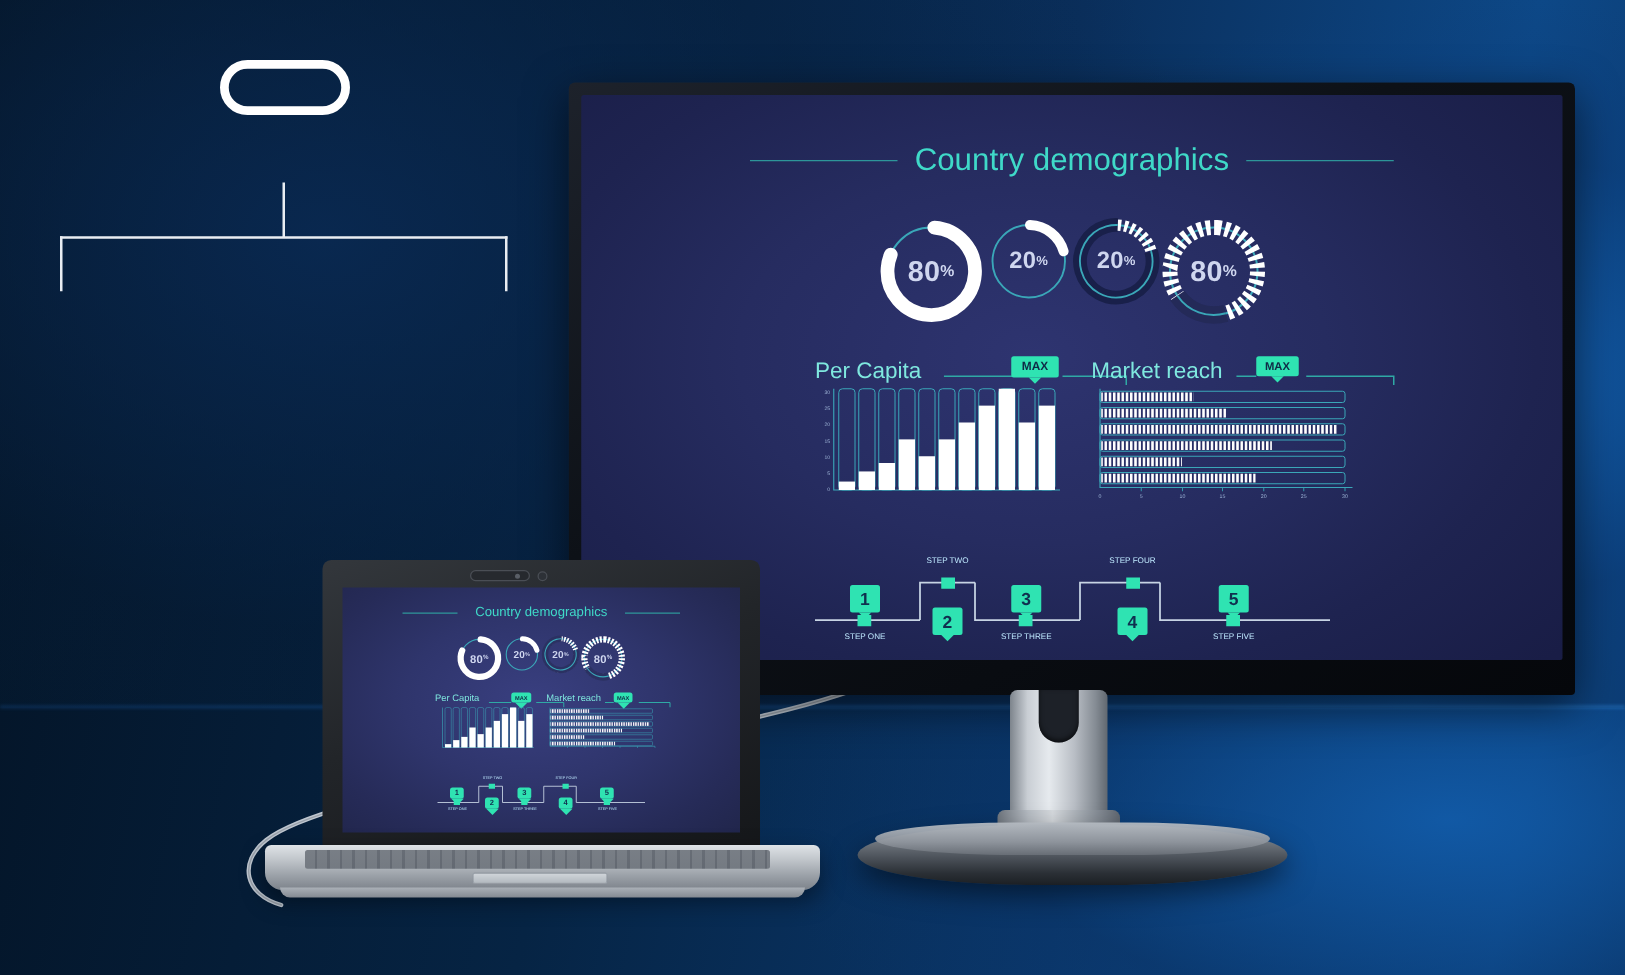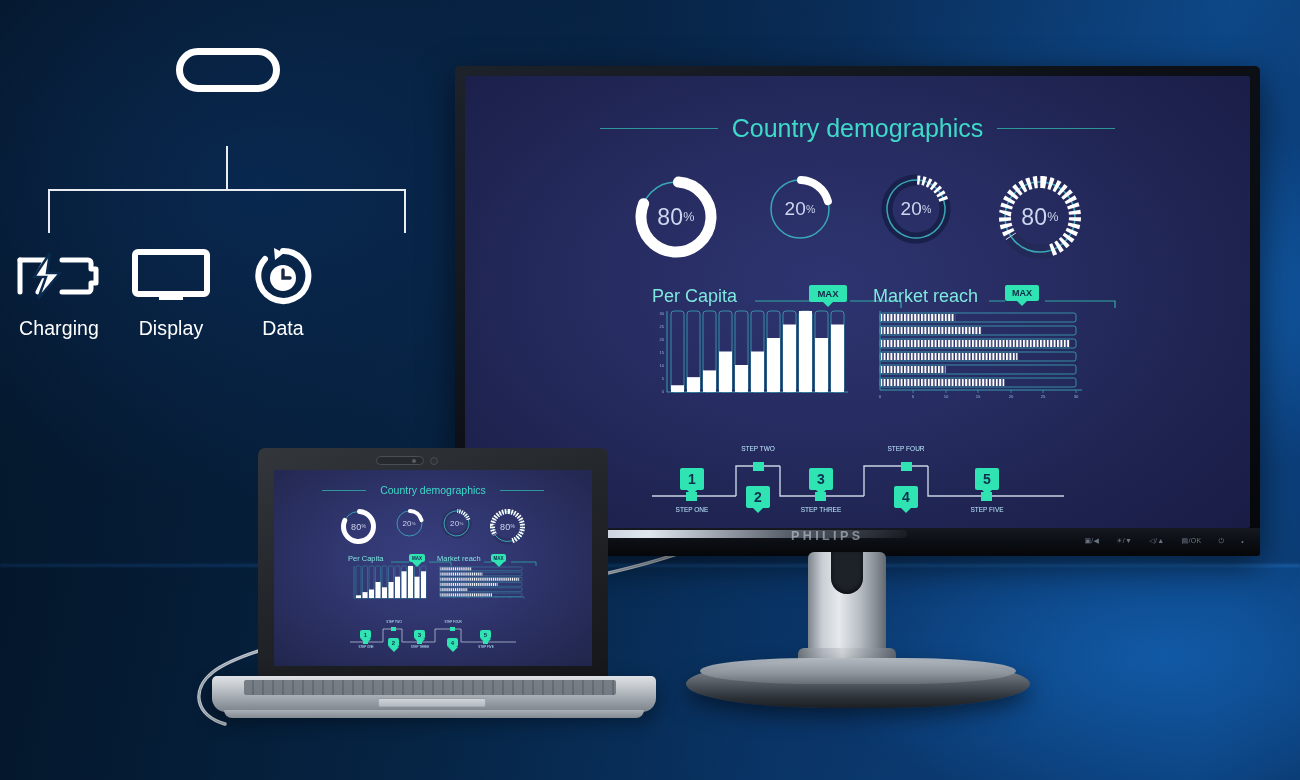--- a/index.html
+++ b/index.html
@@ -169,21 +169,21 @@
 
   
   .dash { position: absolute; inset: 0; }
   .dash-title-row {
     position: absolute; display: flex; align-items: center; justify-content: center; gap: 14px;
     left: 0; width: 100%;
   }
   .dash-title { color: #3fd9c8; white-space: nowrap; }
   .title-rule { height: 1px; background: #2fa9a5; opacity: 0.85; }
 
-  .donuts { position: absolute; display: flex; justify-content: space-between; }
+  .donuts { position: absolute; display: flex; justify-content: center; font-weight: bold; }
   .donut { position: relative; }
   .donut-val {
     position: absolute; inset: 0; display: flex; align-items: center; justify-content: center;
     color: #cfd6ef; letter-spacing: 0.2px;
   }
   .donut-val .pct { font-size: 0.55em; }
 
   .panel-label { position: absolute; color: #7fe8df; white-space: nowrap; }
   .max-badge {
     position: absolute; background: #2fe3b2; color: #0f2a46;
@@ -221,52 +221,22 @@
   <div class="horizon"></div>
 
   <div class="usbc-panel">
     <div class="usbc-port"></div>
 
     <div class="conn v-stem"></div>
     <div class="conn h-bar"></div>
     <div class="conn drop1"></div>
     <div class="conn drop4"></div>
 
-    <div class="feat f0">
-      <div class="glyph">
-        <svg width="86" height="50" viewBox="0 0 86 50">
-          <path d="M4 9 h26 l-8 14 h9 L22 41 M46 9 h26 a3 3 0 0 1 3 3 v6 h5 v14 h-5 v6 a3 3 0 0 1 -3 3 h-26" fill="none" stroke="#fff" stroke-width="5" stroke-linejoin="round" stroke-linecap="round"></path>
-          <path d="M4 9 v32" fill="none" stroke="#fff" stroke-width="5" stroke-linecap="round"></path>
-          <path d="M34 2 L18 26 h12 L22 48 L44 22 H31 Z" fill="#fff" stroke="#0a2a4e" stroke-width="2.5"></path>
-        </svg>
-      </div>
-      <div class="cap">Charging</div>
-    </div>
-
-    <div class="feat f1">
-      <div class="glyph">
-        <svg width="80" height="56" viewBox="0 0 80 56">
-          <rect x="4" y="4" width="72" height="42" rx="3" fill="none" stroke="#fff" stroke-width="6"></rect>
-          <rect x="28" y="46" width="24" height="6" fill="#fff"></rect>
-        </svg>
-      </div>
-      <div class="cap">Display</div>
-    </div>
-
-    <div class="feat f2">
-      <div class="glyph">
-        <svg width="62" height="62" viewBox="0 0 62 62">
-          <path d="M31 6 A25 25 0 1 1 13 14" fill="none" stroke="#fff" stroke-width="6" stroke-linecap="round"></path>
-          <path d="M22 3 L32 8 L23 15 Z" fill="#fff"></path>
-          <circle cx="31" cy="33" r="13" fill="#fff"></circle>
-          <path d="M31 25 v8 h7" fill="none" stroke="#1b2a44" stroke-width="3.4" stroke-linecap="round"></path>
-        </svg>
-      </div>
-      <div class="cap">Data</div>
-    </div>
+
+
 
   </div>
 
   <svg class="cable">
     <path d="M225 724 C 196 716, 190 690, 213 672 C 236 654, 300 636, 420 612 C 560 584, 660 566, 712 540" fill="none" stroke="#cfd6dd" stroke-width="3.4" stroke-linecap="round" opacity="0.92"></path>
     <path d="M225 724 C 196 716, 190 690, 213 672 C 236 654, 300 636, 420 612 C 560 584, 660 566, 712 540" fill="none" stroke="#7d868f" stroke-width="1.1" stroke-linecap="round" opacity="0.6"></path>
   </svg>
 
   <div class="monitor">
     <div class="mon-bezel"></div>
@@ -444,32 +414,20 @@
           <div class="step-cap" style="left:217px; top:1px; width:82px; font-size:6.5px;">STEP FOUR</div>
 
           <div class="step-node" style="left:327px; top:24px; width:24px; height:22px; font-size:14px;">5</div>
           <div class="step-dot" style="left:333px; top:48px; width:11px; height:9px;"></div>
           <div class="step-cap" style="left:298px; top:62px; width:82px; font-size:6.5px;">STEP FIVE</div>
         </div>
 
       </div>
     </div>
 
-    <div class="mon-chin">
-      <div class="mon-chin-shine"></div>
-      <div class="philips">PHILIPS</div>
-      <div class="osd">
-        <span>▣/◀</span>
-        <span>☀/▼</span>
-        <span>◁/▲</span>
-        <span>▤/OK</span>
-        <span>⏻</span>
-        <span>•</span>
-      </div>
-    </div>
   </div>
 
   <div class="stand-neck"></div>
   <div class="stand-slot"></div>
   <div class="stand-neck-foot"></div>
   <div class="stand-base"></div>
   <div class="stand-base-top"></div>
 
   <div class="laptop">
     <div class="lt-lid"></div>

